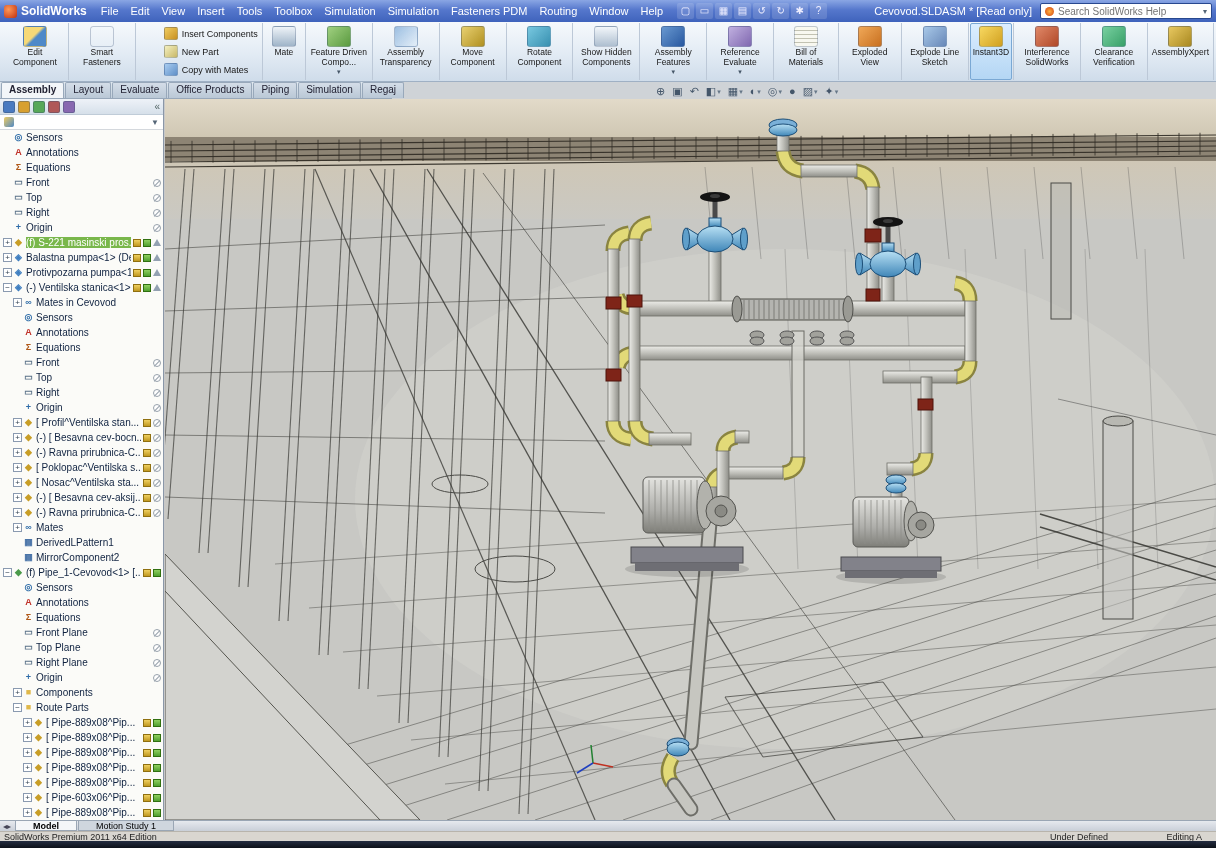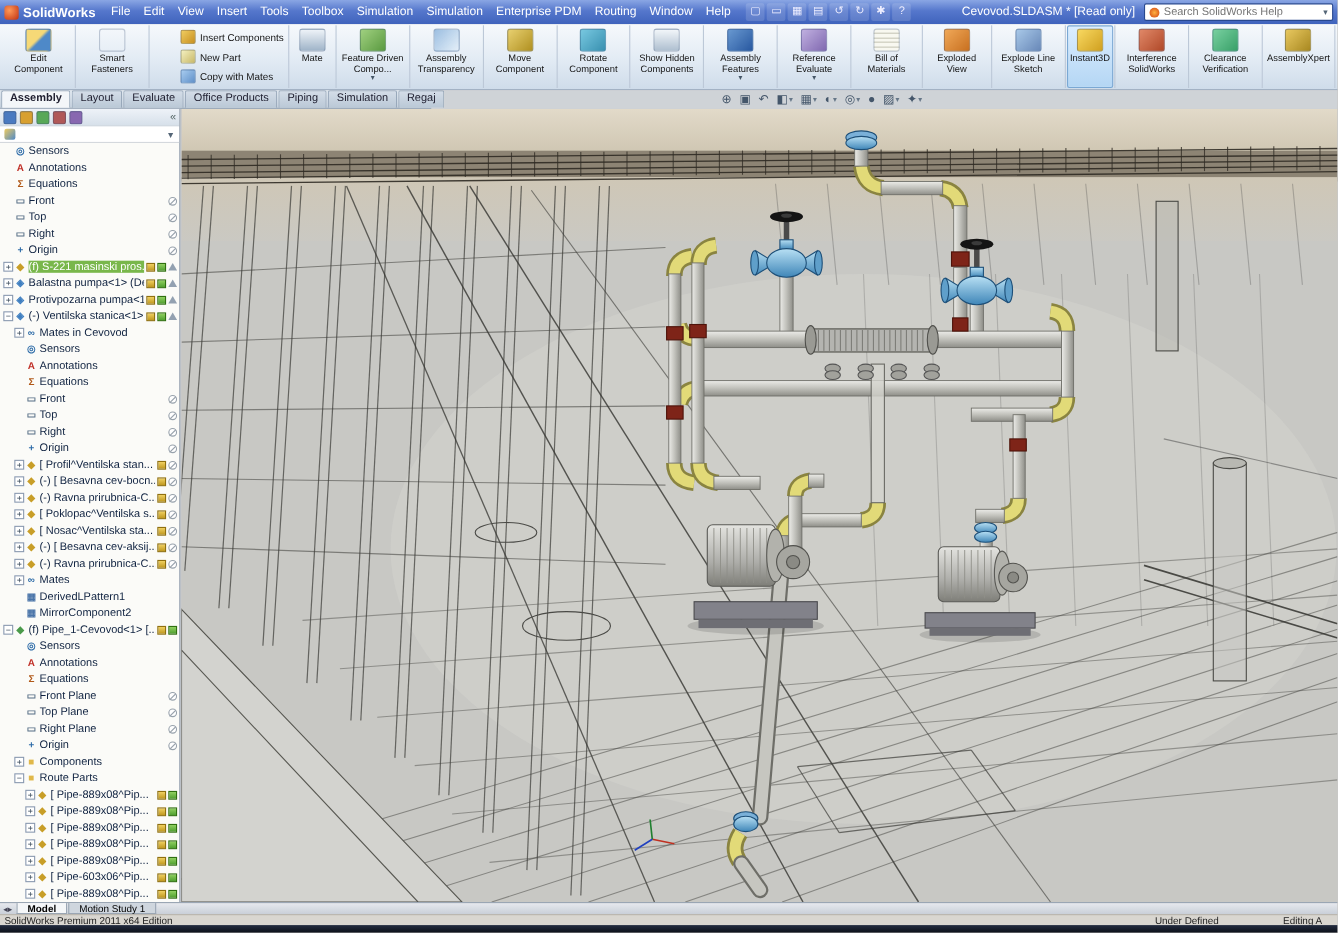--- a/index.html
+++ b/index.html
@@ -87,21 +87,21 @@
 .pic-tri{width:0;height:0;background:none;border-left:4px solid transparent;border-right:4px solid transparent;border-bottom:7px solid #93a1b1;}
 .pic-no{border-radius:50%;border:1px solid #98a2ac;background:#fff;position:relative;}
 .pic-no::after{content:"";position:absolute;left:-1px;top:3px;width:8px;height:1px;background:#98a2ac;transform:rotate(-45deg);}
 
 
 #viewport{position:absolute;left:165px;top:99px;width:1051px;height:721px;}
 
 
 #bottomtabs-strip{position:absolute;left:0;top:820px;width:1216px;height:11px;background:linear-gradient(#e6e9ee,#c9cfd8);border-top:1px solid #9aa6b4;display:flex;align-items:center;padding-left:3px;}
 .bnav{font-size:8px;color:#445;margin-right:4px;}
-.btab{font-size:9px;padding:0 9px;height:10px;line-height:10px;border:1px solid #9aa6b4;border-top:none;background:#cfd6de;margin-right:1px;white-space:nowrap;}
+.btab{font-size:9px;padding:0 17px;height:10px;line-height:10px;border:1px solid #9aa6b4;border-top:none;background:#cfd6de;margin-right:1px;white-space:nowrap;}
 .btab.active{background:#f4f6f8;font-weight:bold;}
 #statusbar{position:absolute;left:0;top:831px;width:1216px;height:10px;background:#d9d6d0;border-top:1px solid #b8b4ac;font-size:9px;color:#222;line-height:10px;}
 #status-left{position:absolute;left:4px;top:0;}
 #status-ud{position:absolute;right:108px;top:0;}
 #status-edit{position:absolute;right:14px;top:0;}
 #taskbar{position:absolute;left:0;top:841px;width:1216px;height:7px;background:linear-gradient(#232c40,#0c1018);}
 </style>
 </head>
 <body>
 
@@ -112,21 +112,21 @@
   </div>
   <div id="menubar">
       <div class="menu-item">File</div>
       <div class="menu-item">Edit</div>
       <div class="menu-item">View</div>
       <div class="menu-item">Insert</div>
       <div class="menu-item">Tools</div>
       <div class="menu-item">Toolbox</div>
       <div class="menu-item">Simulation</div>
       <div class="menu-item">Simulation</div>
-      <div class="menu-item">Enterprise PDM</div>
+      <div class="menu-item">Fasteners PDM</div>
       <div class="menu-item">Routing</div>
       <div class="menu-item">Window</div>
       <div class="menu-item">Help</div>
     </div>
   <div id="quickicons">
       <div class="qicon">▢</div>
       <div class="qicon">▭</div>
       <div class="qicon">▦</div>
       <div class="qicon">▤</div>
       <div class="qicon">↺</div>

